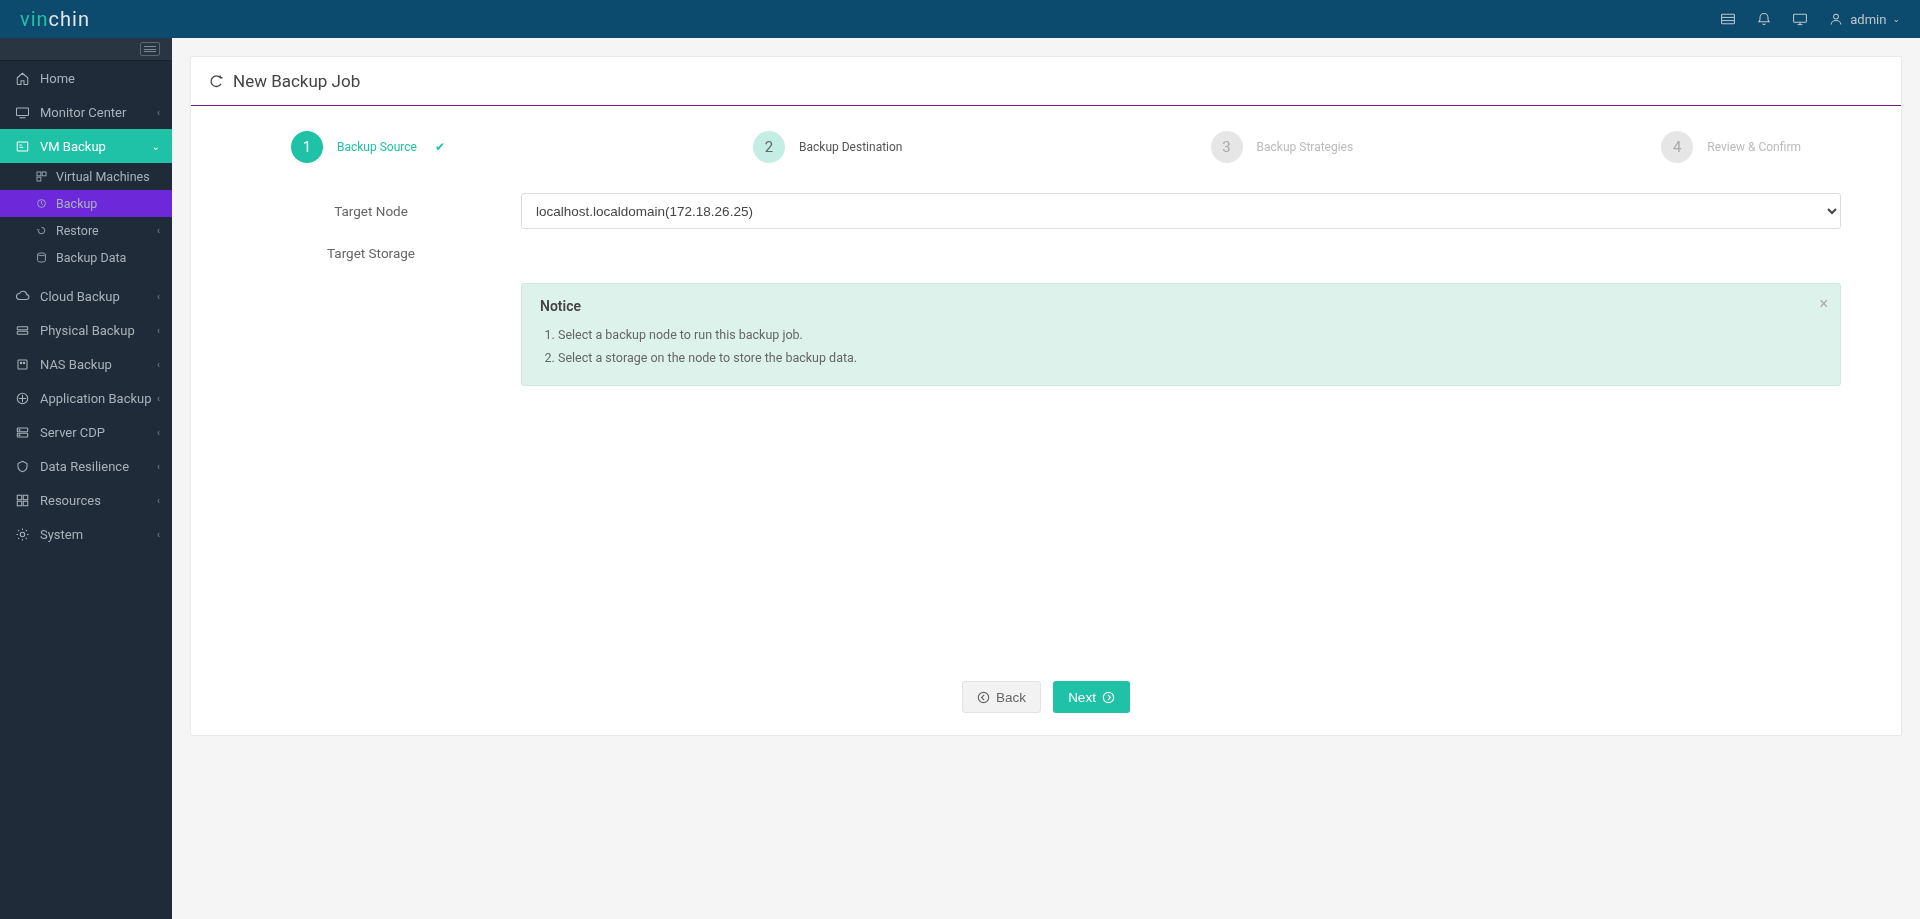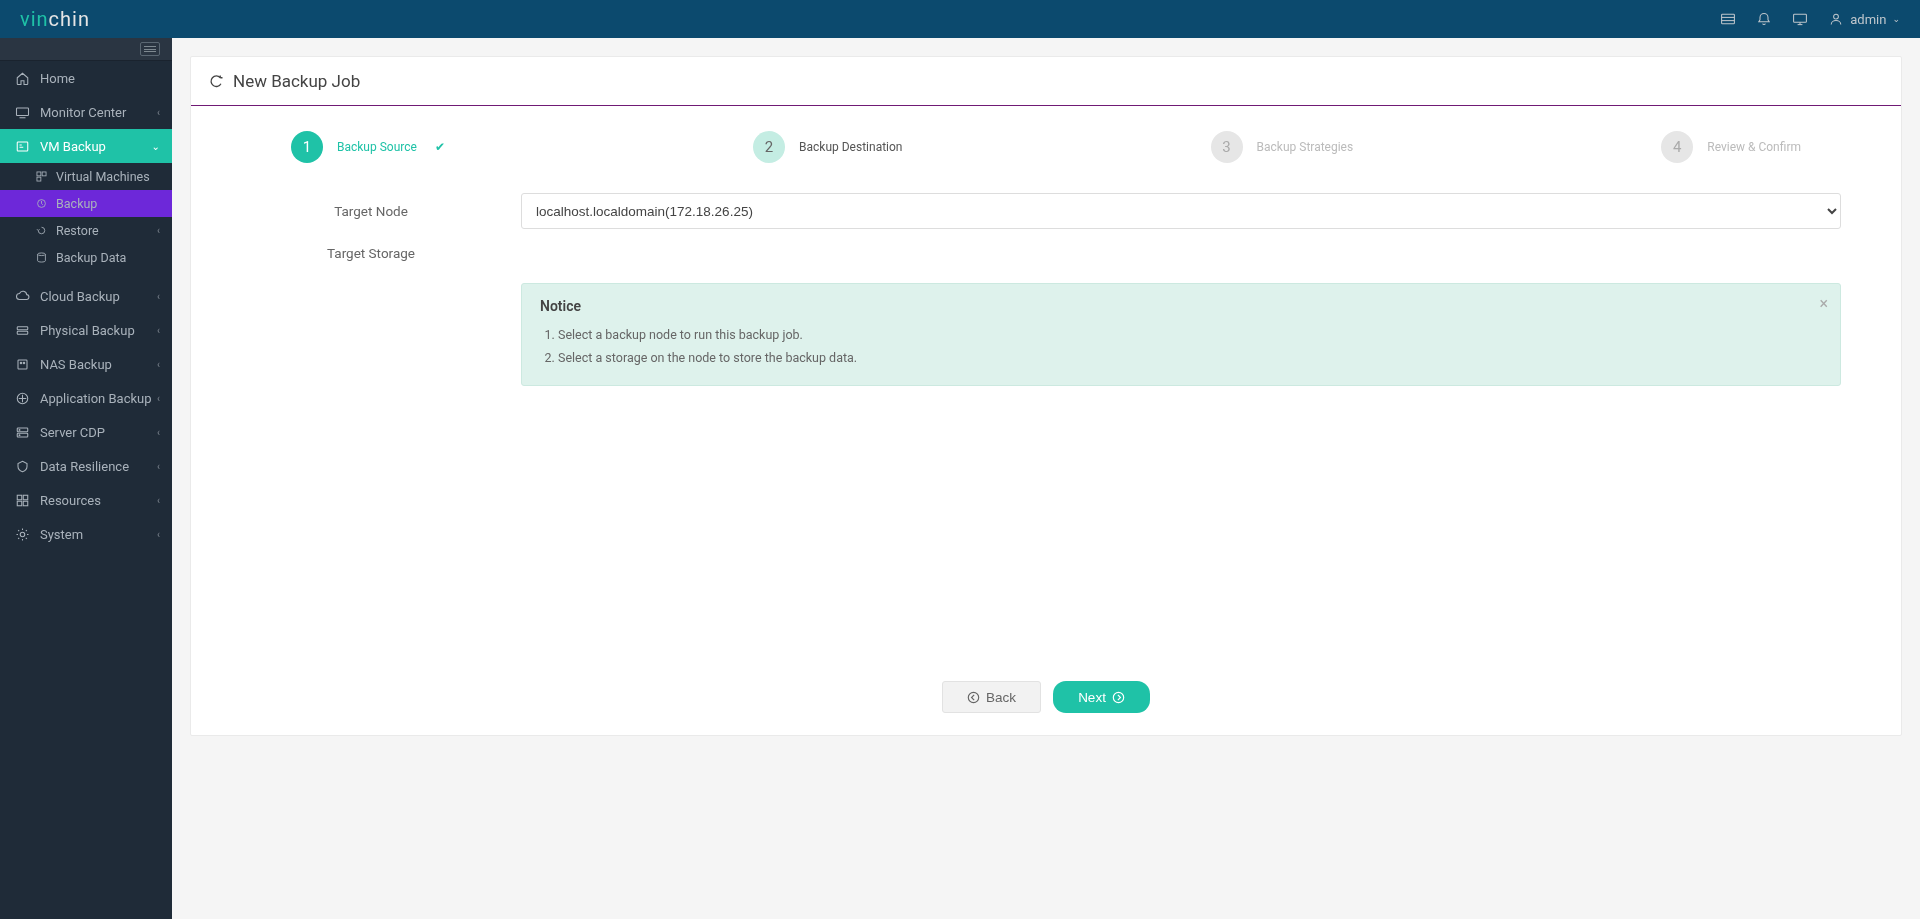--- a/index.html
+++ b/index.html
@@ -142,31 +142,31 @@
       margin-top: 22px;
     }
     .notice-title { font-weight: 600; font-size: 14px; color: #444; }
     .notice ol { margin: 10px 0 0 8px; padding-left: 10px; }
     .notice li { font-size: 12.5px; color: #666; line-height: 1.8; }
     .notice-close { position: absolute; top: 10px; right: 12px; color: #aaa; cursor: pointer; font-size: 16px; }
 
     
     .btn {
       height: 32px;
-      padding: 0 24px;
+      padding: 0 14px;
       border-radius: 3px;
       font-size: 13.5px;
       display: inline-flex;
       align-items: center;
       gap: 6px;
       cursor: pointer;
       border: 1px solid transparent;
     }
     .btn-default { background: #f2f2f2; border-color: #e2e2e2; color: #666; }
-    .btn-primary { background: #1fc2a7; color: #fff; border-radius: 13px; }
+    .btn-primary { background: #1fc2a7; color: #fff; }
     .btn svg { width: 13px; height: 13px; stroke: currentColor; fill: none; stroke-width: 1.8; }
     .btn-primary svg circle { stroke: #fff; }
     .btn-primary svg path { stroke: #fff; }
   </style>
 </head>
 <body>
 
 <div class="topbar">
   <div class="logo">
     <span class="l1">vin</span><span class="l2">chin</span>

